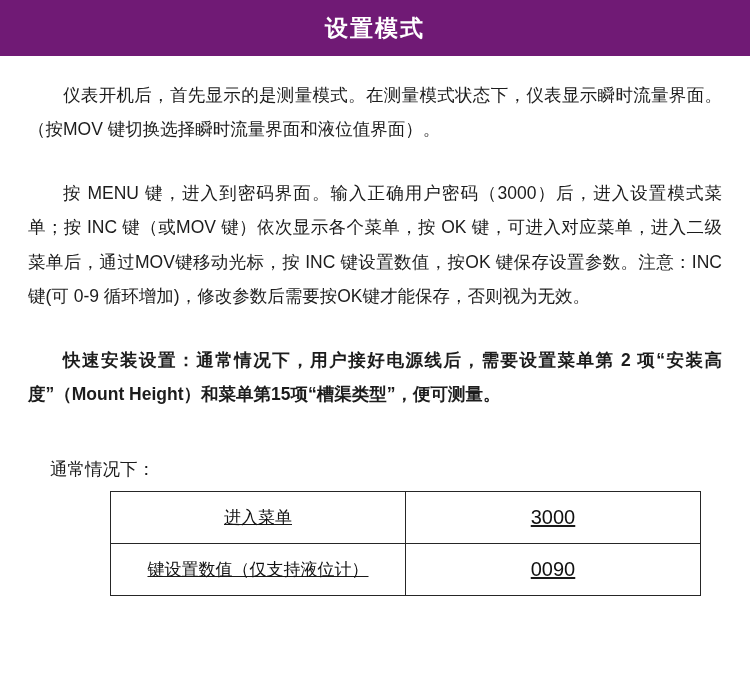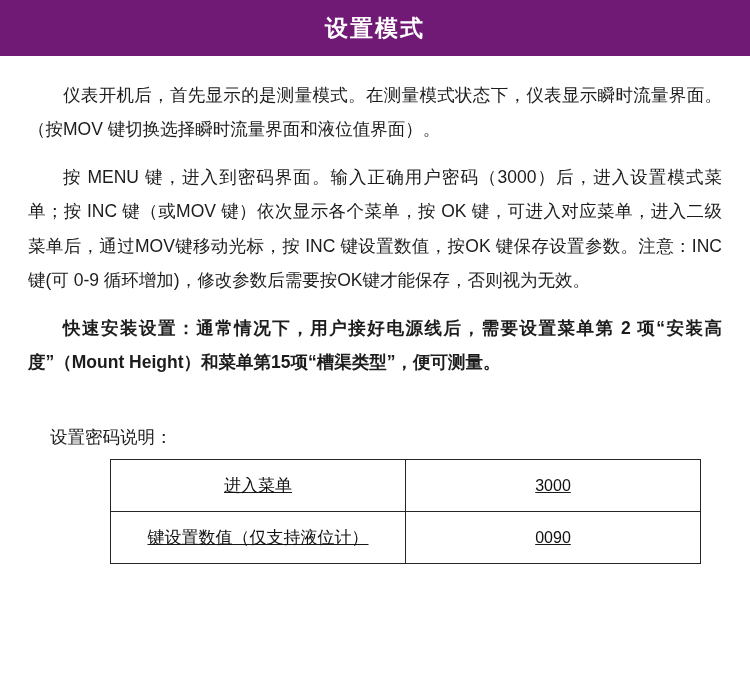--- a/index.html
+++ b/index.html
@@ -40,21 +40,21 @@
   p.para {
     margin: 0 0 4px 0;
     font-size: 17.5px;
     line-height: 1.95;
     text-align: justify;
     text-justify: inter-ideograph;
     text-indent: 2em;
     color: #1c1c1c;
   }
   p.para.gap {
-    margin-top: 14px;
+    margin-top: 30px;
   }
   p.para.bold-lead {
     font-weight: bold;
   }
   .caption {
     margin: 46px 0 10px 22px;
     font-size: 17.5px;
     color: #1c1c1c;
   }
   .table-wrap {
@@ -72,38 +72,38 @@
     font-size: 17px;
     text-align: center;
     vertical-align: middle;
     color: #111111;
   }
   table.pw-table td.col-label {
     width: 292px;
   }
   table.pw-table td.col-value {
     width: 292px;
-    font-size: 16px;
+    font-size: 20px;
   }
 </style>
 </head>
 <body>
 
 <div class="page">
 
   <div class="title-bar">
     <span class="title-text">设置模式</span>
   </div>
 
   <div class="body-area">
     <p class="para">仪表开机后，首先显示的是测量模式。在测量模式状态下，仪表显示瞬时流量界面。（按MOV 键切换选择瞬时流量界面和液位值界面）。</p>
     <p class="para gap">按 MENU 键，进入到密码界面。输入正确用户密码（3000）后，进入设置模式菜单；按 INC 键（或MOV 键）依次显示各个菜单，按 OK 键，可进入对应菜单，进入二级菜单后，通过MOV键移动光标，按 INC 键设置数值，按OK 键保存设置参数。注意：INC 键(可 0-9 循环增加)，修改参数后需要按OK键才能保存，否则视为无效。</p>
     <p class="para gap bold-lead">快速安装设置：通常情况下，用户接好电源线后，需要设置菜单第 2 项“安装高度”（Mount Height）和菜单第15项“槽渠类型”，便可测量。</p>
 
-    <div class="caption">设置密码说明：</div>
+    <div class="caption">通常情况下：</div>
 
     <div class="table-wrap">
       <table class="pw-table">
         <tbody>
           <tr>
             <td class="col-label">进入菜单</td>
             <td class="col-value">3000</td>
           </tr>
           <tr>
             <td class="col-label">键设置数值（仅支持液位计）</td>

